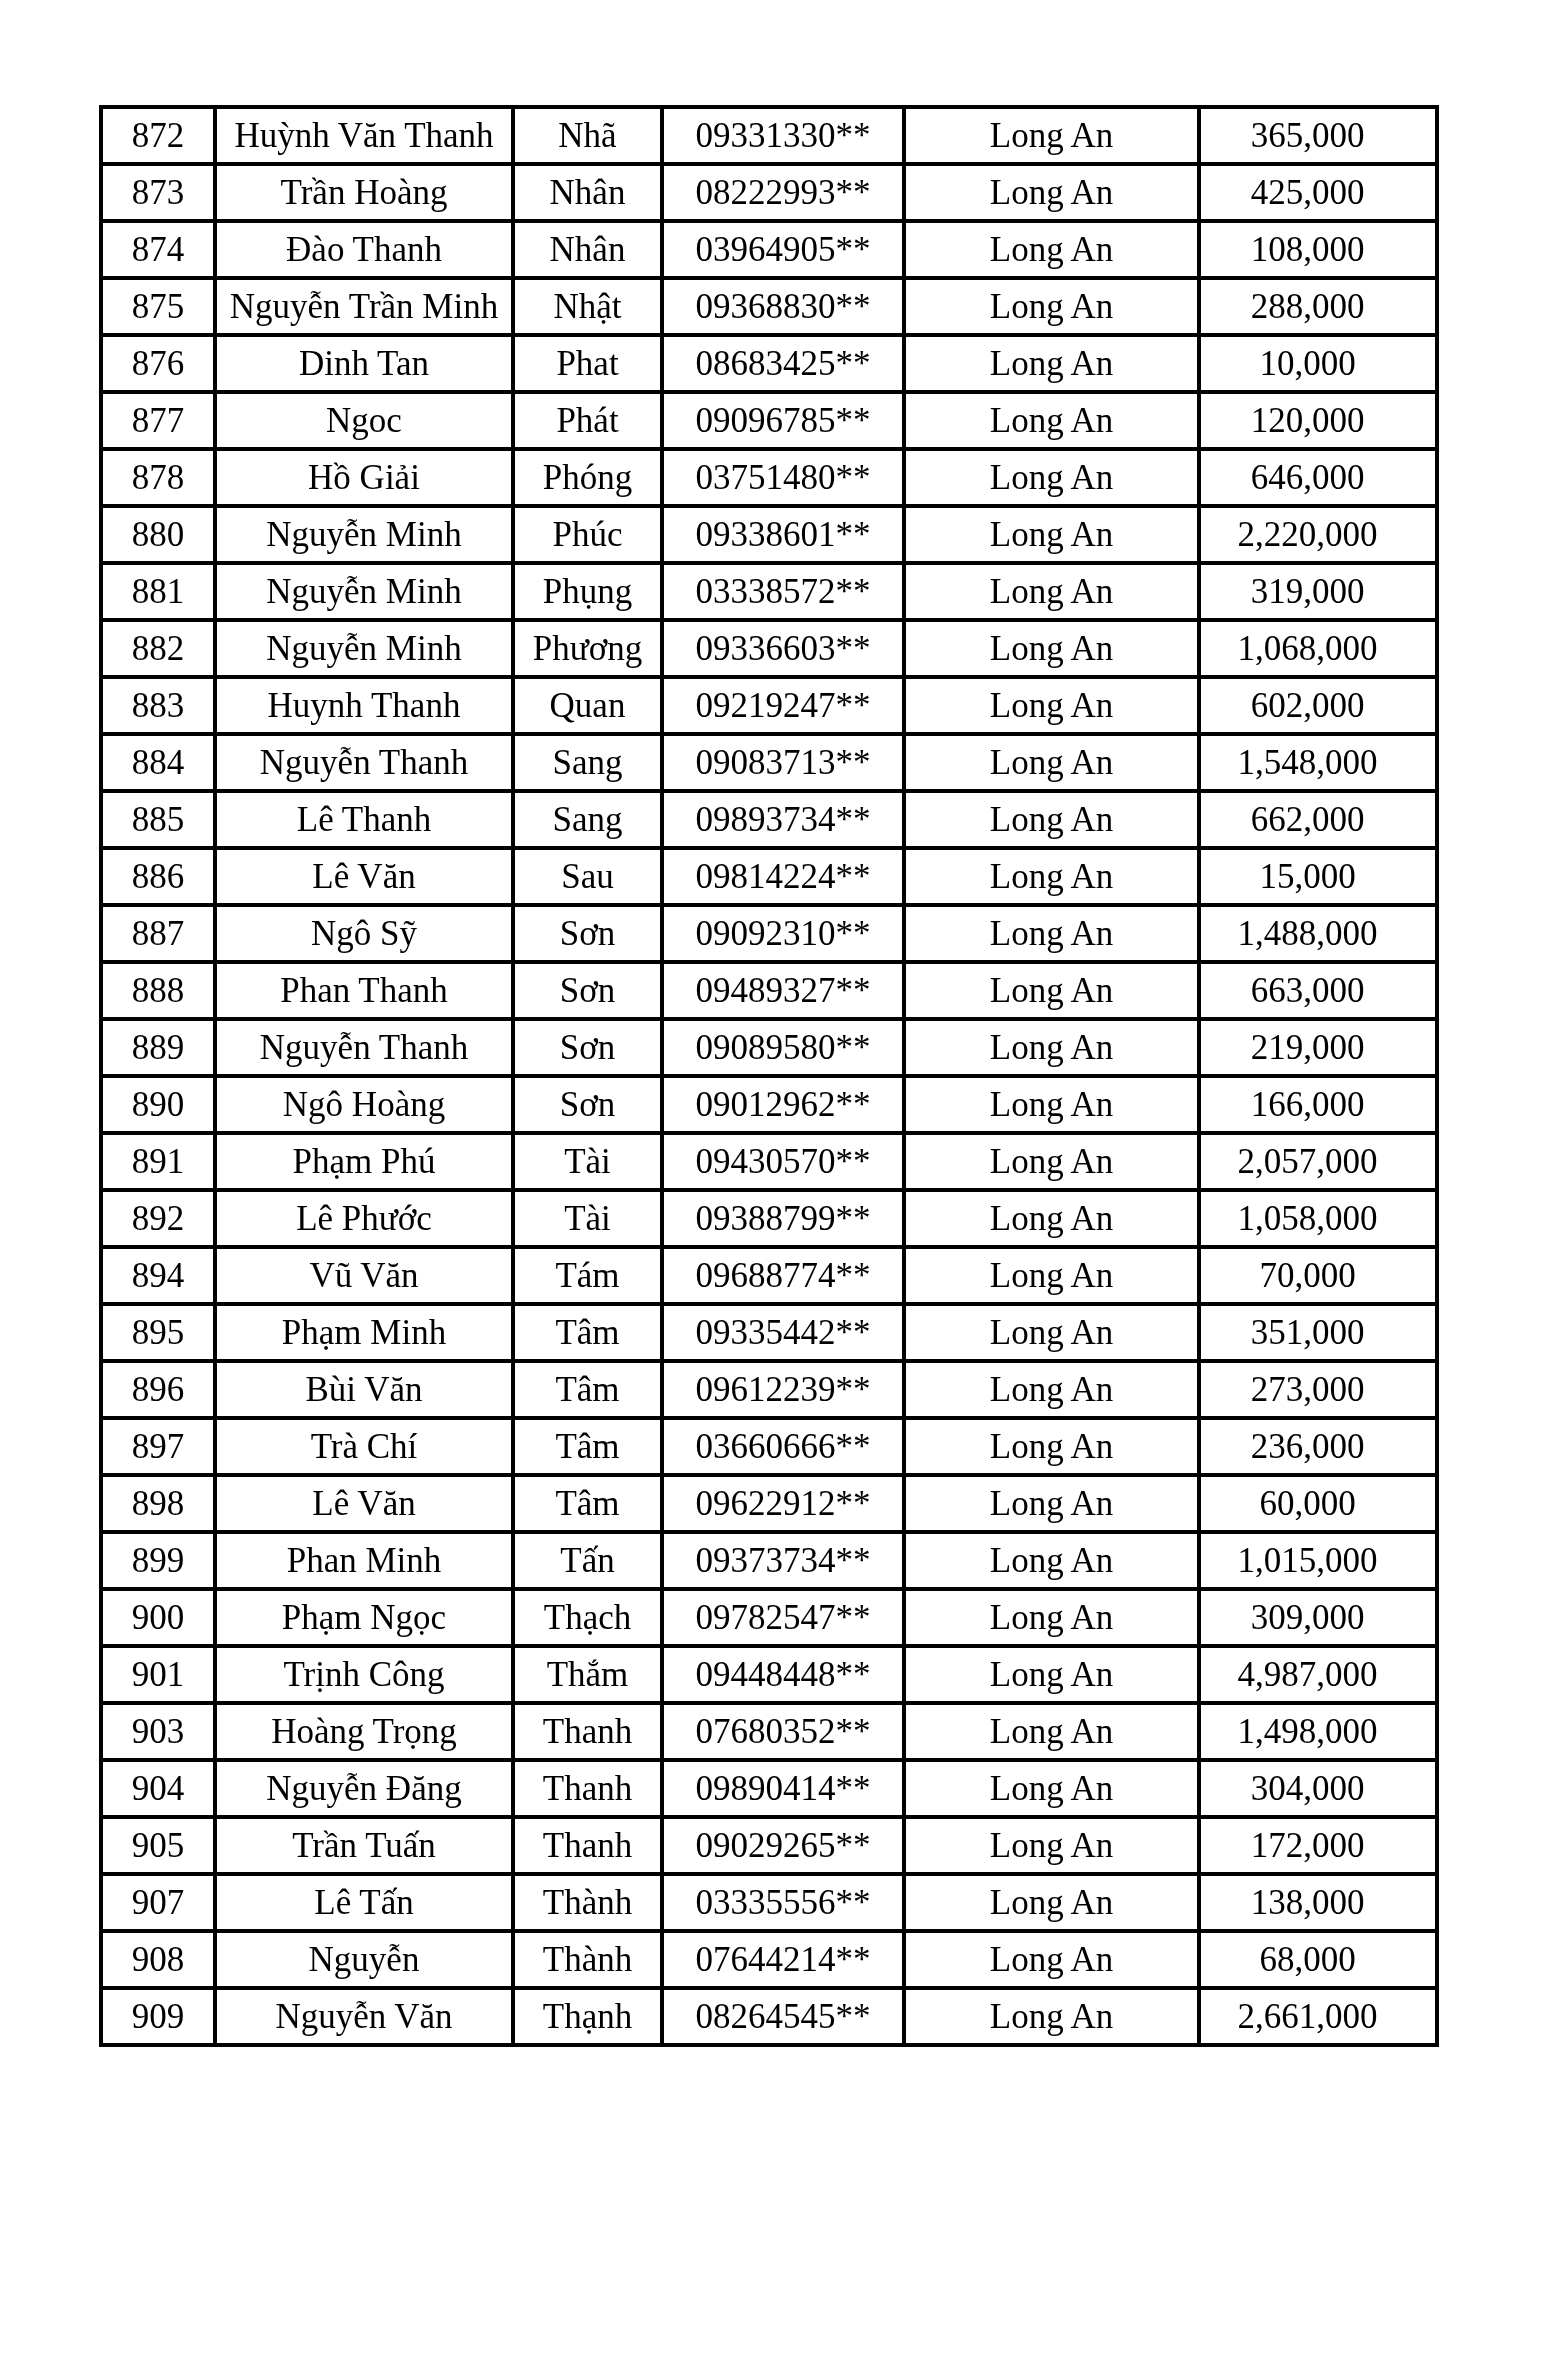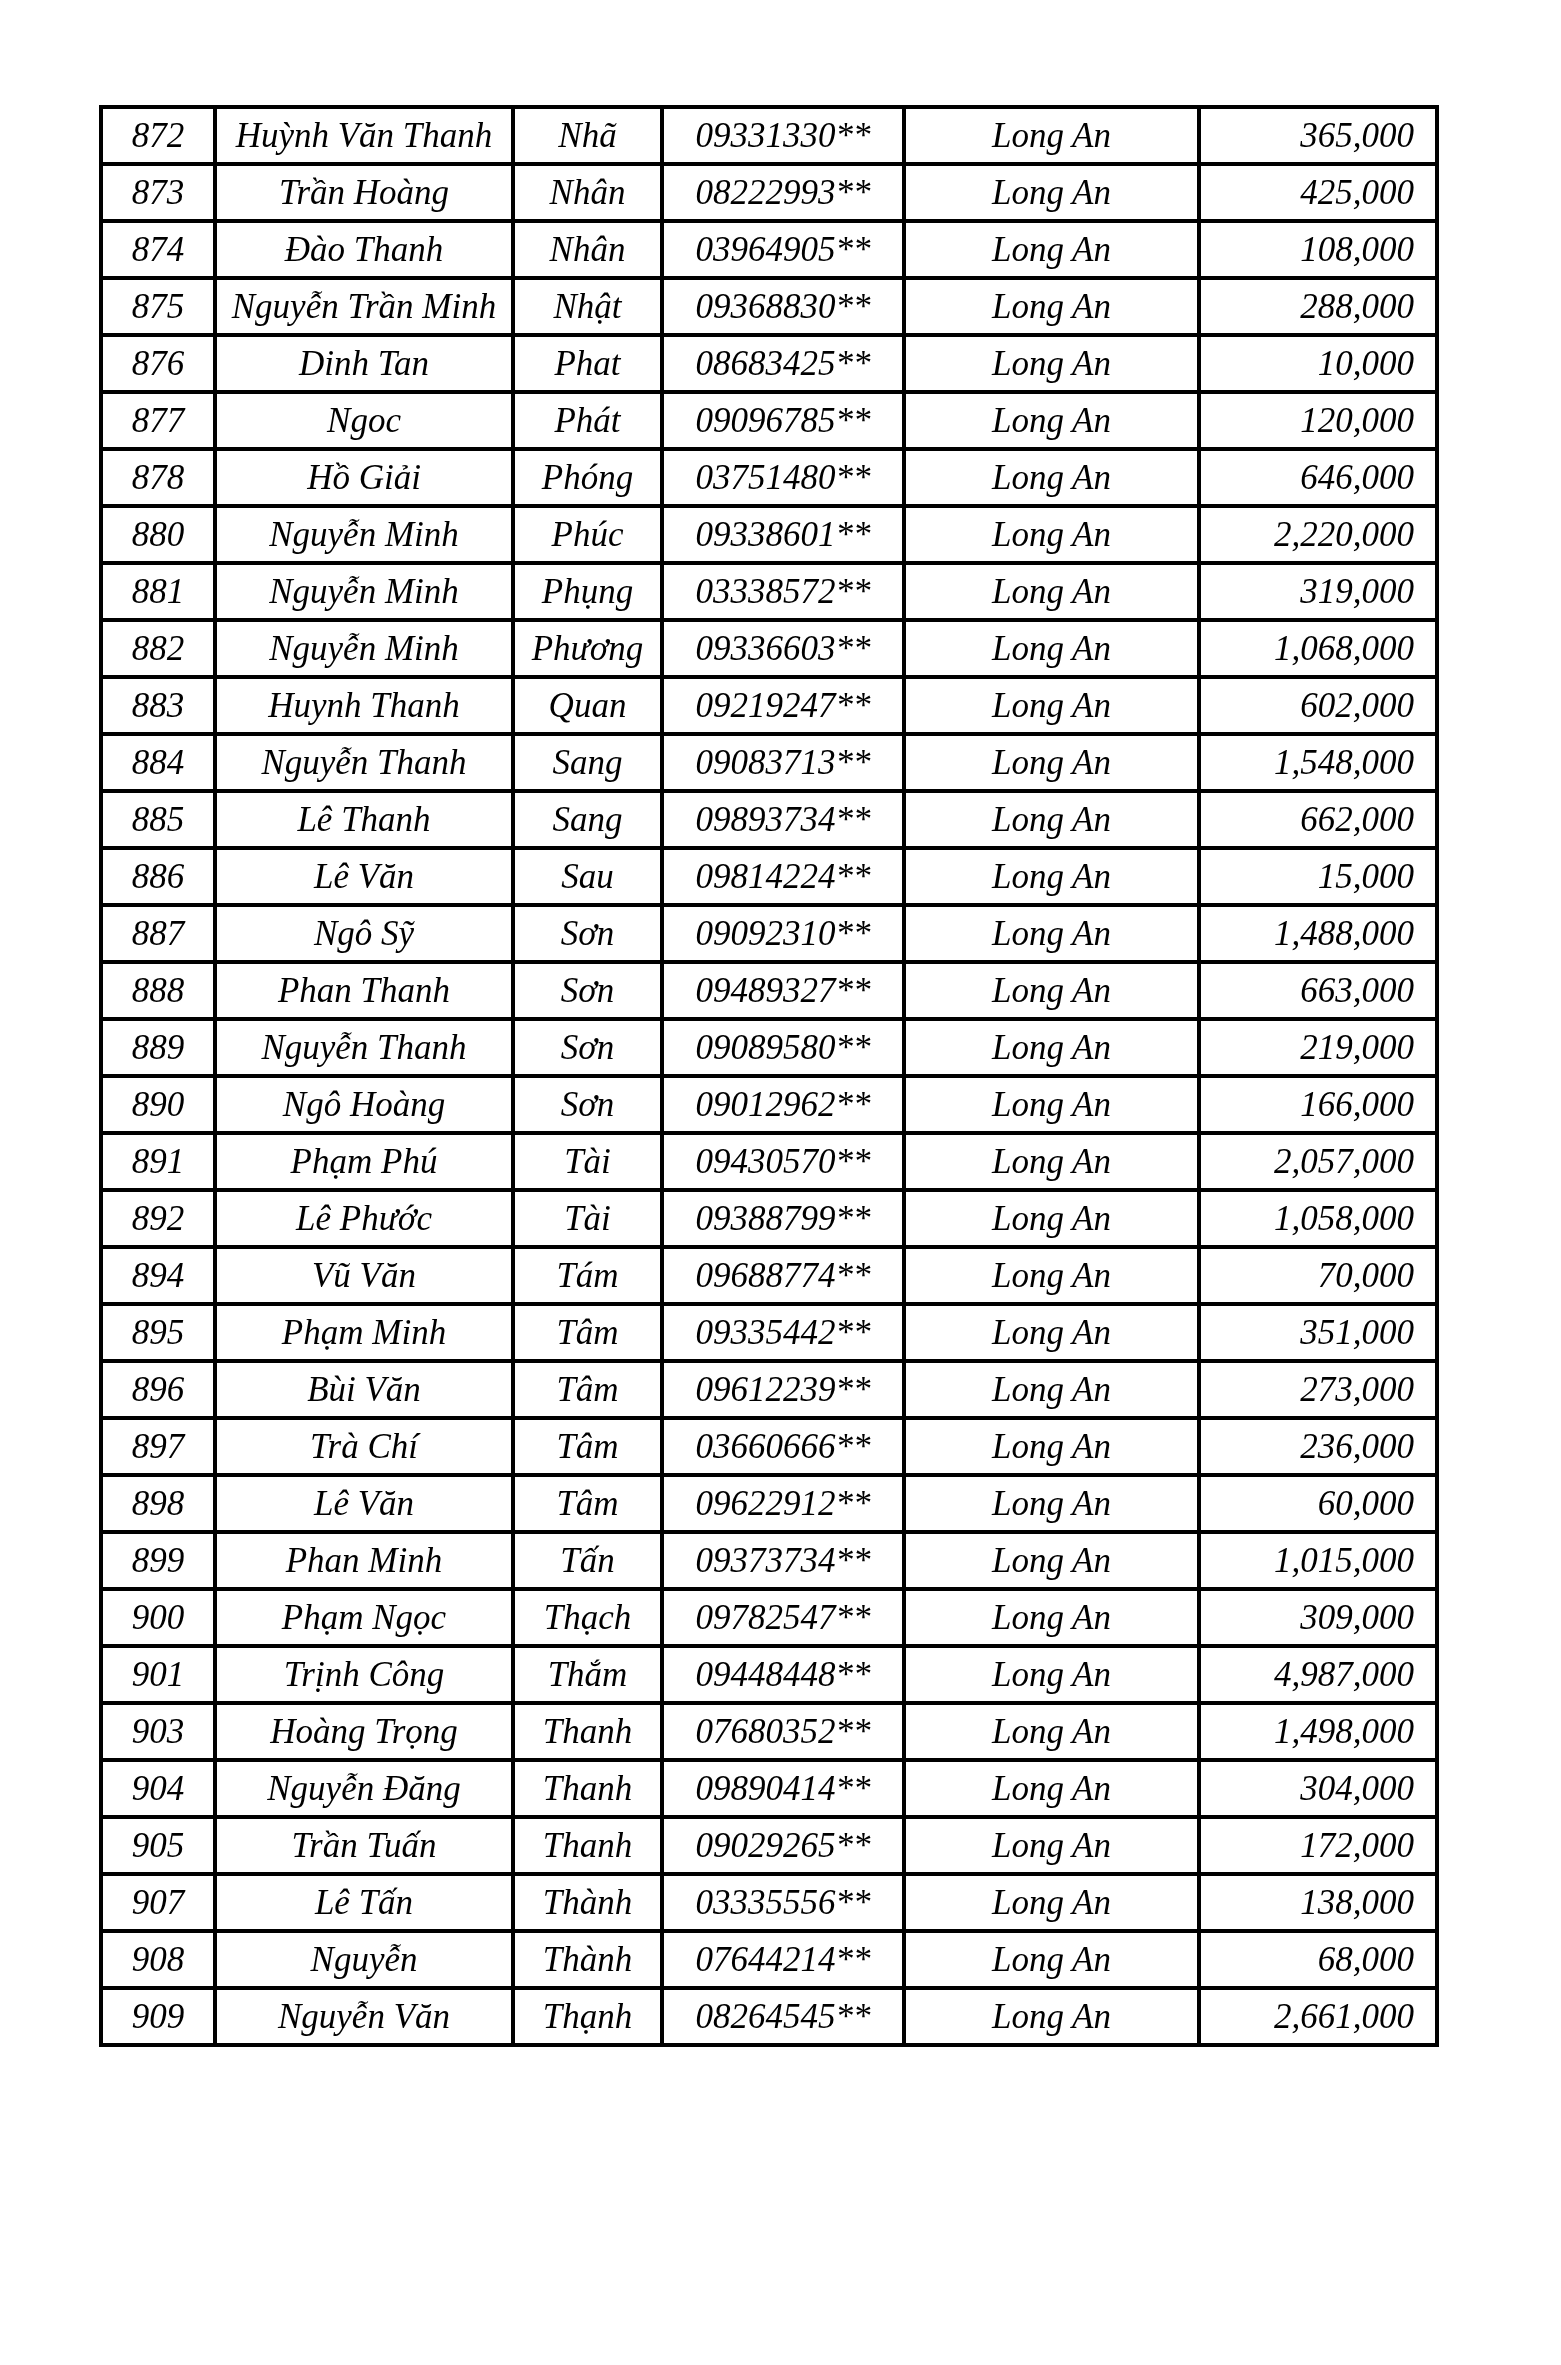--- a/index.html
+++ b/index.html
@@ -18,35 +18,34 @@
   table.donors {
     position: absolute;
     left: 99px;
     top: 105px;
     width: 1336px;
     border-collapse: collapse;
     table-layout: fixed;
   }
   table.donors tr {
     height: 57px;
-    font-style: italic;
   }
   table.donors td {
     border: 4.3px solid #000000;
     padding: 0;
     font-size: 35px;
     line-height: 1;
     color: #000000;
     text-align: center;
     vertical-align: middle;
     white-space: nowrap;
     overflow: hidden;
   }
   table.donors td.c-amount {
-    text-align: right;
+    text-align: center;
     padding-right: 21px;
   }
 </style>
 </head>
 <body>
 
 <div class="sheet">
   <table class="donors">
     <colgroup>
       <col style="width:114px">

